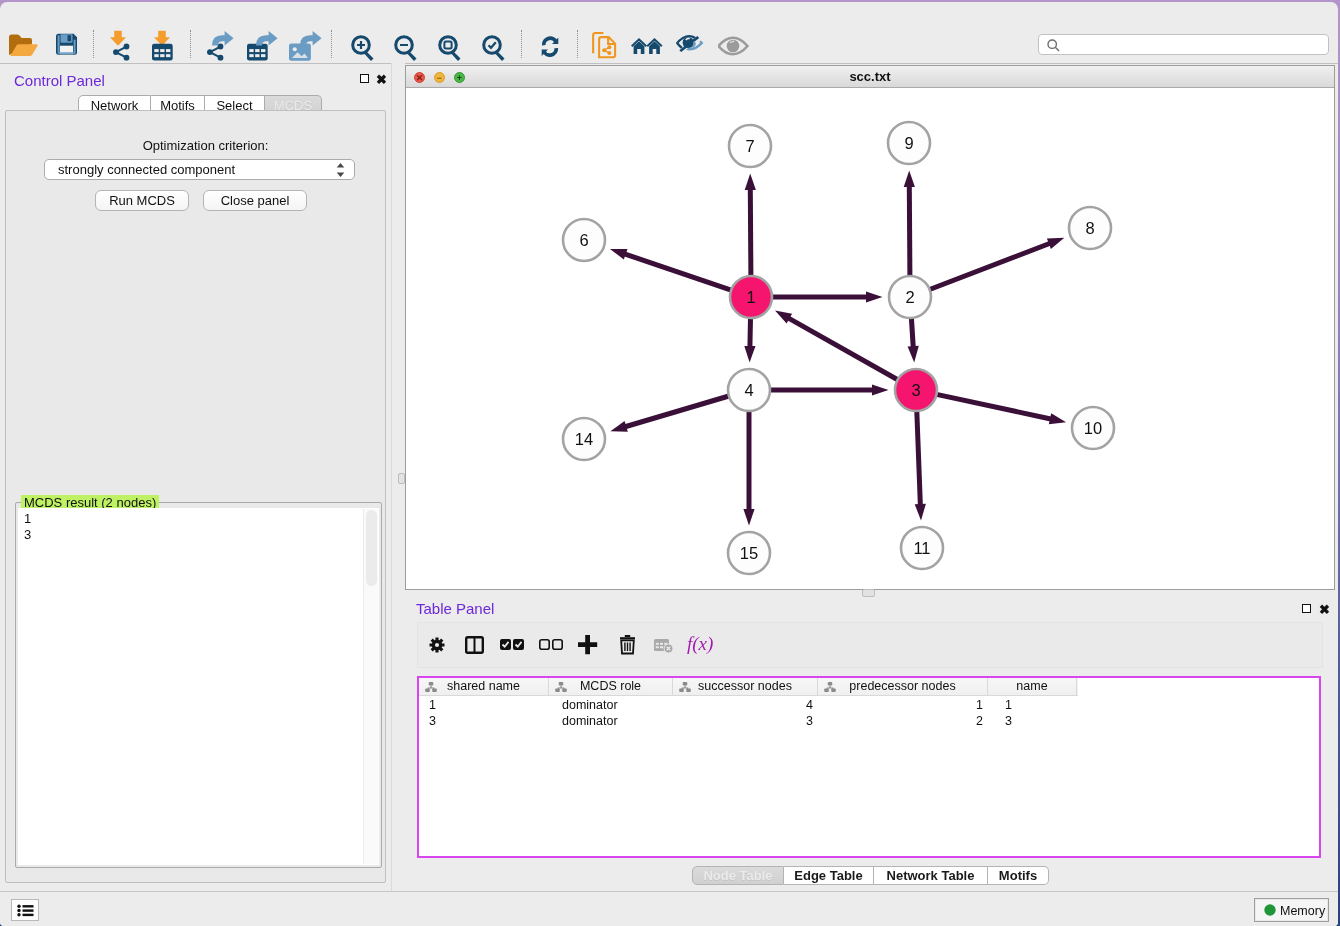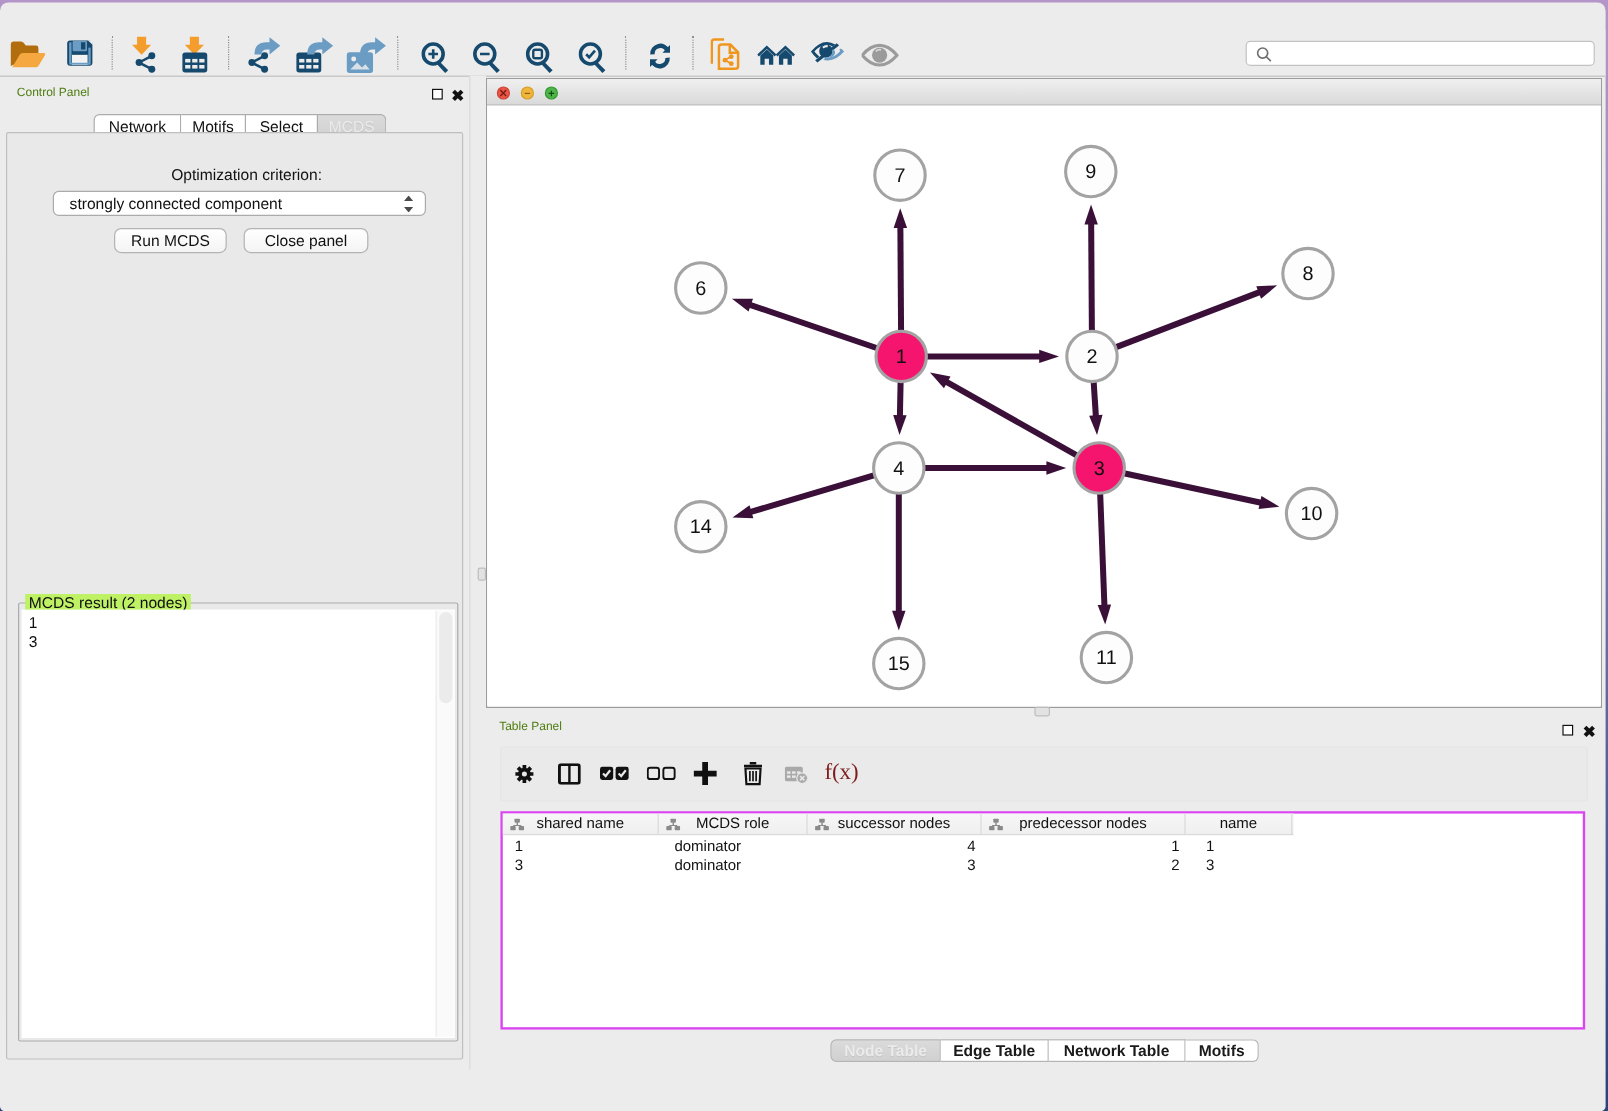--- a/index.html
+++ b/index.html
@@ -5,21 +5,21 @@
 body{background:linear-gradient(180deg,#b495c9 0%,#9a86bd 30%,#4c5a96 75%,#28427b 100%)}
 #win{position:absolute;left:0;top:2px;width:1338px;height:924px;background:#ececec;border-radius:7px 7px 4px 4px;overflow:hidden}
 #titlebar{position:absolute;left:0;top:0;width:1338px;height:23px;background:#f6f6f6;border-bottom:1px solid #d4d4d4}
 .tl{position:absolute;top:7px;width:12px;height:12px;border-radius:50%;background:#dcdcdc;border:1px solid #c9c9c9}
 #wtitle{position:absolute;top:4px;left:0;width:1338px;text-align:center;font-size:13px;color:#b4b0b6}
 #toolbar{position:absolute;left:0;top:23px;width:1338px;height:39px;background:#ececec;border-bottom:1px solid #c0c0c0}
 .sep{position:absolute;top:5px;height:28px;width:0;border-left:1px dotted #8f8f8f}
 .tbi{position:absolute;top:0;height:38px}
 #searchbox{position:absolute;left:1038px;top:9px;width:291px;height:21px;background:#fff;border:1px solid #c2c2c2;border-radius:4px}
 #cpanel{position:absolute;left:0;top:61px;width:391px;height:828px}
-.phead{font-size:10px;color:#4d7c0f}
+.phead{font-size:15px;color:#6d28d9}
 .wicon{position:absolute;width:9px;height:9px;border:1.6px solid #111;background:#fff}
 .xicon{position:absolute;font-size:13px;font-weight:bold;color:#111;line-height:11px}
 #cp-tabs{position:absolute;top:32px;left:78px;height:22px}
 .tab{position:absolute;top:0;height:22px;background:#fff;border:1px solid #acacac;border-left:none;font-size:13px;text-align:center;line-height:20px;color:#111}
 .tabsel{background:linear-gradient(180deg,#dbdbdb,#d0d0d0);color:#ebebeb;text-shadow:0 1px 0 #c4c4c4}
 #cp-body{position:absolute;left:5px;top:47px;width:381px;height:773px;background:#e9e9e9;border:1px solid #bfbfbf;border-radius:2px}
 #optlabel{position:absolute;left:10px;top:27px;width:100%;text-align:center;font-size:13px;color:#111}
 #combo{position:absolute;left:38px;top:48px;width:311px;height:21px;background:#fff;border:1px solid #ababab;border-radius:5px;font-size:13px;color:#111;line-height:19px;padding-left:13px}
 .btn{position:absolute;height:21px;background:linear-gradient(180deg,#ffffff,#f4f4f4);border:1px solid #b4b4b4;border-radius:6px;font-size:13px;color:#111;text-align:center;line-height:19px}
 #groupbox{position:absolute;left:9px;top:391px;width:367px;height:366px;border:1px solid #ababab;border-radius:2px}
@@ -262,20 +262,21 @@
 </div>
 </div>
     </div>
 <div id="vsplit"></div>
     <div id="vgrip"></div>
 <div id="netwin">
       <div id="nettitle">
         <div class="mtl" style="left:8px;background:#ea5648;border:1px solid #cf4436;color:#7b1d12">✕</div>
 <div class="mtl" style="left:28px;background:#f0b63b;border:1px solid #d89c28;color:#8e5d0d">−</div>
 <div class="mtl" style="left:48px;background:#4db549;border:1px solid #35992f;color:#0e4d0c">+</div>
+<div style="position:absolute;left:0;top:3px;width:928px;text-align:center;font-size:13px;font-weight:bold;color:#111">scc.txt</div>
       </div>
 <div id="netcanvas">
         <svg width="928" height="502" style="position:absolute;left:0;top:0">
 <g stroke="#3a1038" stroke-width="5">
 <line x1="344.9" y1="188.0" x2="344.3" y2="100.0"></line>
 <line x1="325.1" y1="202.2" x2="217.7" y2="165.6"></line>
 <line x1="366.0" y1="209.0" x2="462.0" y2="209.0"></line>
 <line x1="344.5" y1="230.0" x2="343.9" y2="260.0"></line>
 <line x1="503.9" y1="188.0" x2="503.3" y2="97.0"></line>
 <line x1="523.6" y1="201.5" x2="644.8" y2="155.0"></line>
@@ -383,21 +384,21 @@
             <rect x="1.8" y="5.8" width="3" height="2"></rect>
             <rect x="6" y="5.8" width="3" height="2"></rect>
             <rect x="10.2" y="5.8" width="3" height="2"></rect>
 <rect x="1.8" y="9.2" width="3" height="2"></rect>
             <rect x="6" y="9.2" width="3" height="2"></rect>
             <rect x="10.2" y="9.2" width="3" height="2"></rect>
           </g>
 <circle cx="14.5" cy="11.5" r="4.5" fill="#a9a9a9" stroke="#e9e9e9" stroke-width="1"></circle>
 <path d="M12.7 9.7 L16.3 13.3 M16.3 9.7 L12.7 13.3" stroke="#e9e9e9" stroke-width="1.3"></path>
         </svg>
-        <div style="position:absolute;left:269px;top:10px;font-family:'Liberation Serif',serif;font-size:19px;color:#7f1d1d">f(x)</div>
+        <div style="position:absolute;left:269px;top:10px;font-family:'Liberation Serif',serif;font-style:italic;font-size:19px;color:#a21caf">f(x)</div>
       </div>
       <div id="ttable">
         <div id="thead">
           <div class="th" style="left:0px;width:130px"><svg style="position:absolute;left:6px;top:4px" width="12" height="10" viewBox="0 0 11.5 10">
               <g fill="#8a8a8a">
                 <rect x="3.5" y="0" width="4.5" height="3.6" rx="0.8"></rect>
                 <rect x="0" y="6.4" width="4.5" height="3.6" rx="0.8"></rect>
                 <rect x="7" y="6.4" width="4.5" height="3.6" rx="0.8"></rect>
                 <path d="M5.2 3.5 h1.2 v2 h2.7 v1.5 h-1.2 v-0.6 h-4.2 v0.6 h-1.2 v-1.5 h2.7 z"></path>
               </g>
@@ -439,12 +440,32 @@
 <div class="td" style="left:399px;top:35px;width:165px;text-align:right">2</div>
 <div class="td" style="left:586px;top:35px;width:80px">3</div>
       </div>
       <div id="btabs">
         <div class="btab tabsel" style="left:0px;width:92px;border-radius:5px 0 0 5px;border-left:1px solid #b4b4b4">Node Table</div>
         <div class="btab " style="left:92px;width:90px;">Edge Table</div>
         <div class="btab " style="left:182px;width:114px;">Network Table</div>
         <div class="btab " style="left:296px;width:61px;border-radius:0 5px 5px 0">Motifs</div>
       </div>
     </div>
+<div id="statusbar">
+      <div id="listbtn">
+        <svg style="position:absolute;left:5px;top:4px" width="17" height="13" viewBox="0 0 17 13">
+<g fill="#111">
+            <circle cx="2" cy="2.2" r="1.7"></circle>
+            <circle cx="2" cy="6.5" r="1.7"></circle>
+            <circle cx="2" cy="10.8" r="1.7"></circle>
+<rect x="5.5" y="1.1" width="11" height="2.4"></rect>
+            <rect x="5.5" y="5.4" width="11" height="2.4"></rect>
+            <rect x="5.5" y="9.7" width="11" height="2.4"></rect>
+          </g>
+        </svg>
+      </div>
+<div id="memorybtn">
+        <svg style="position:absolute;left:9px;top:5px" width="12" height="12">
+          <circle cx="6" cy="6" r="5.7" fill="#1e9639"></circle>
+        </svg>
+        <span style="position:absolute;left:25px;top:5px">Memory</span>
+      </div>
+    </div>
 </div>
 </body></html>

